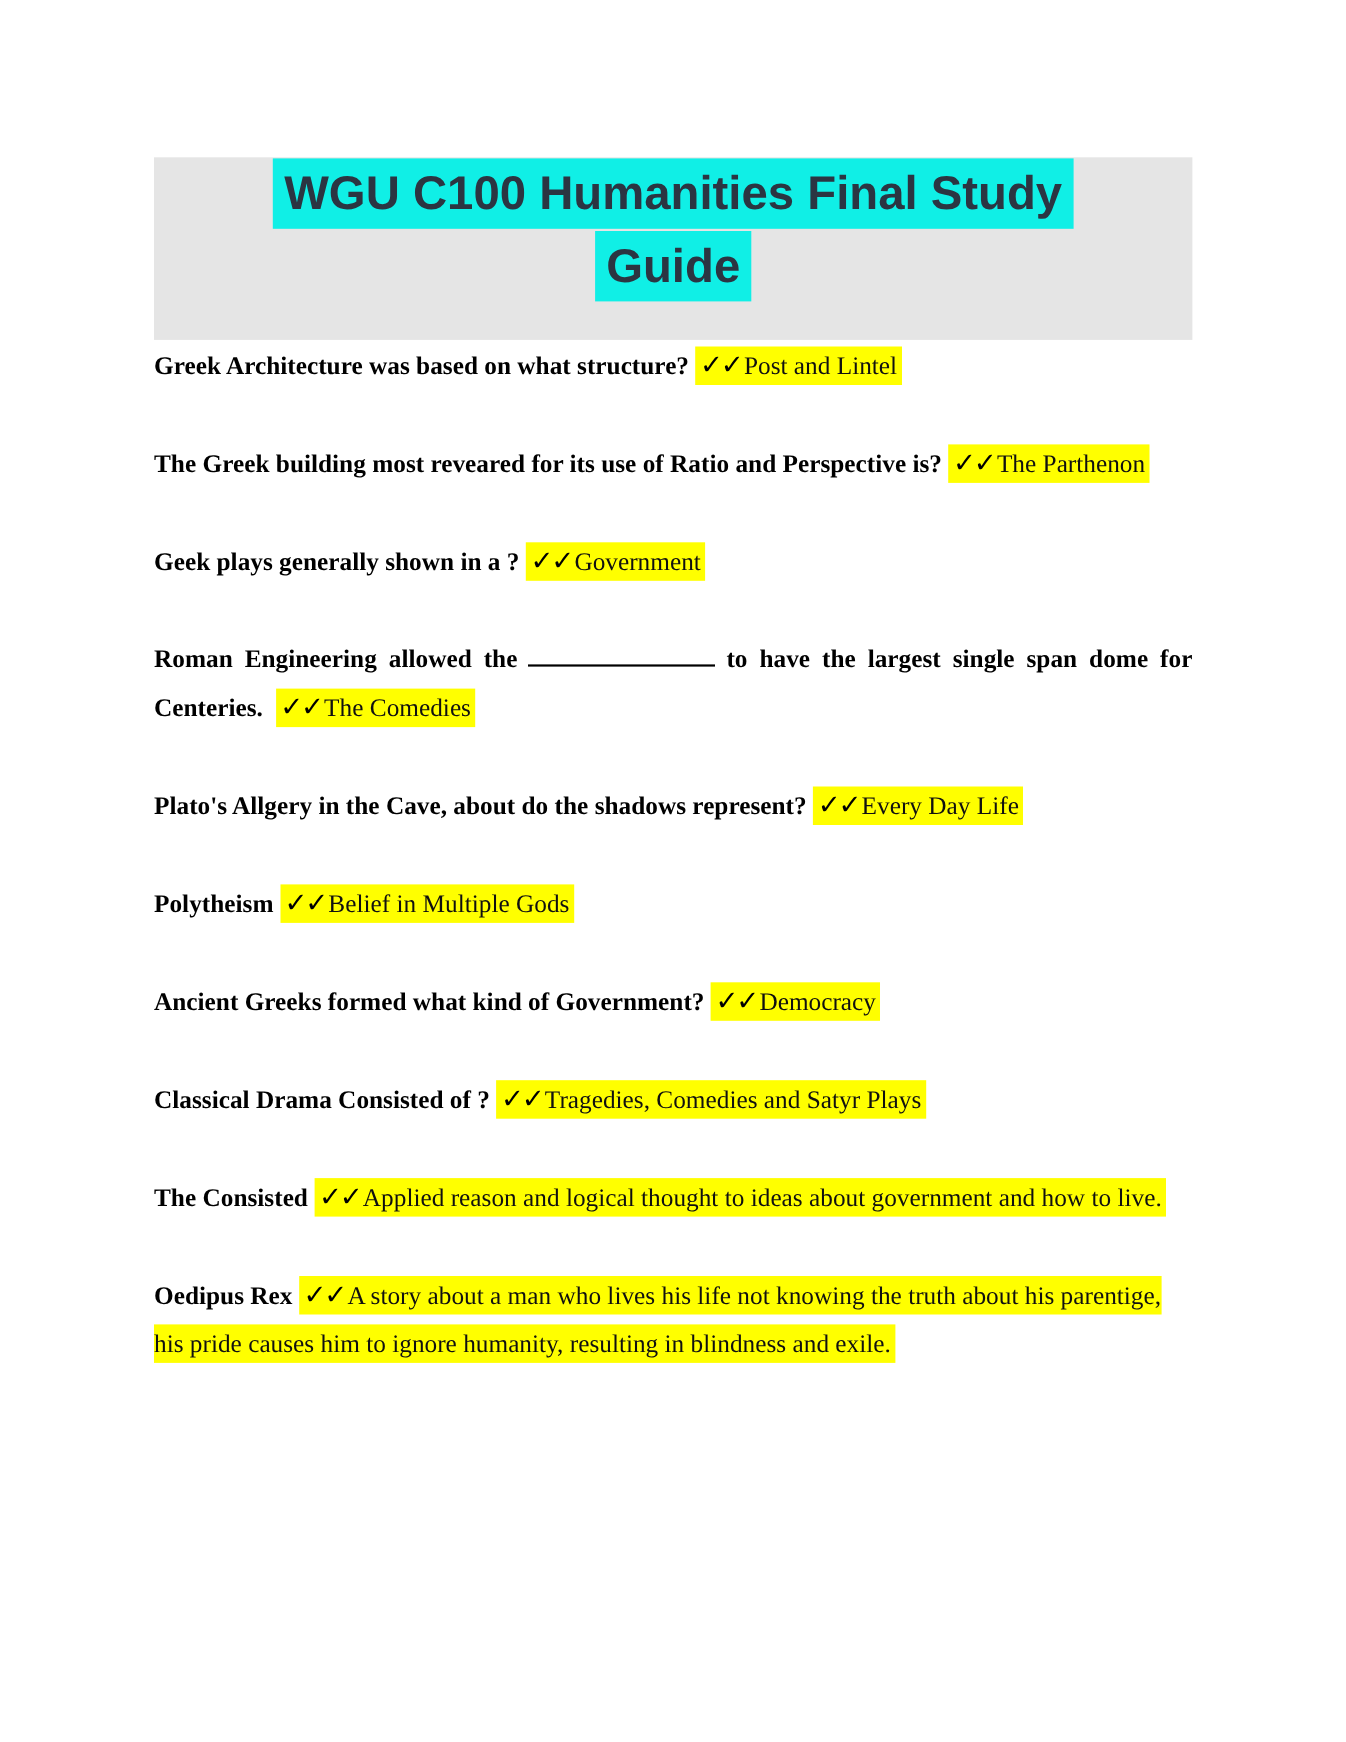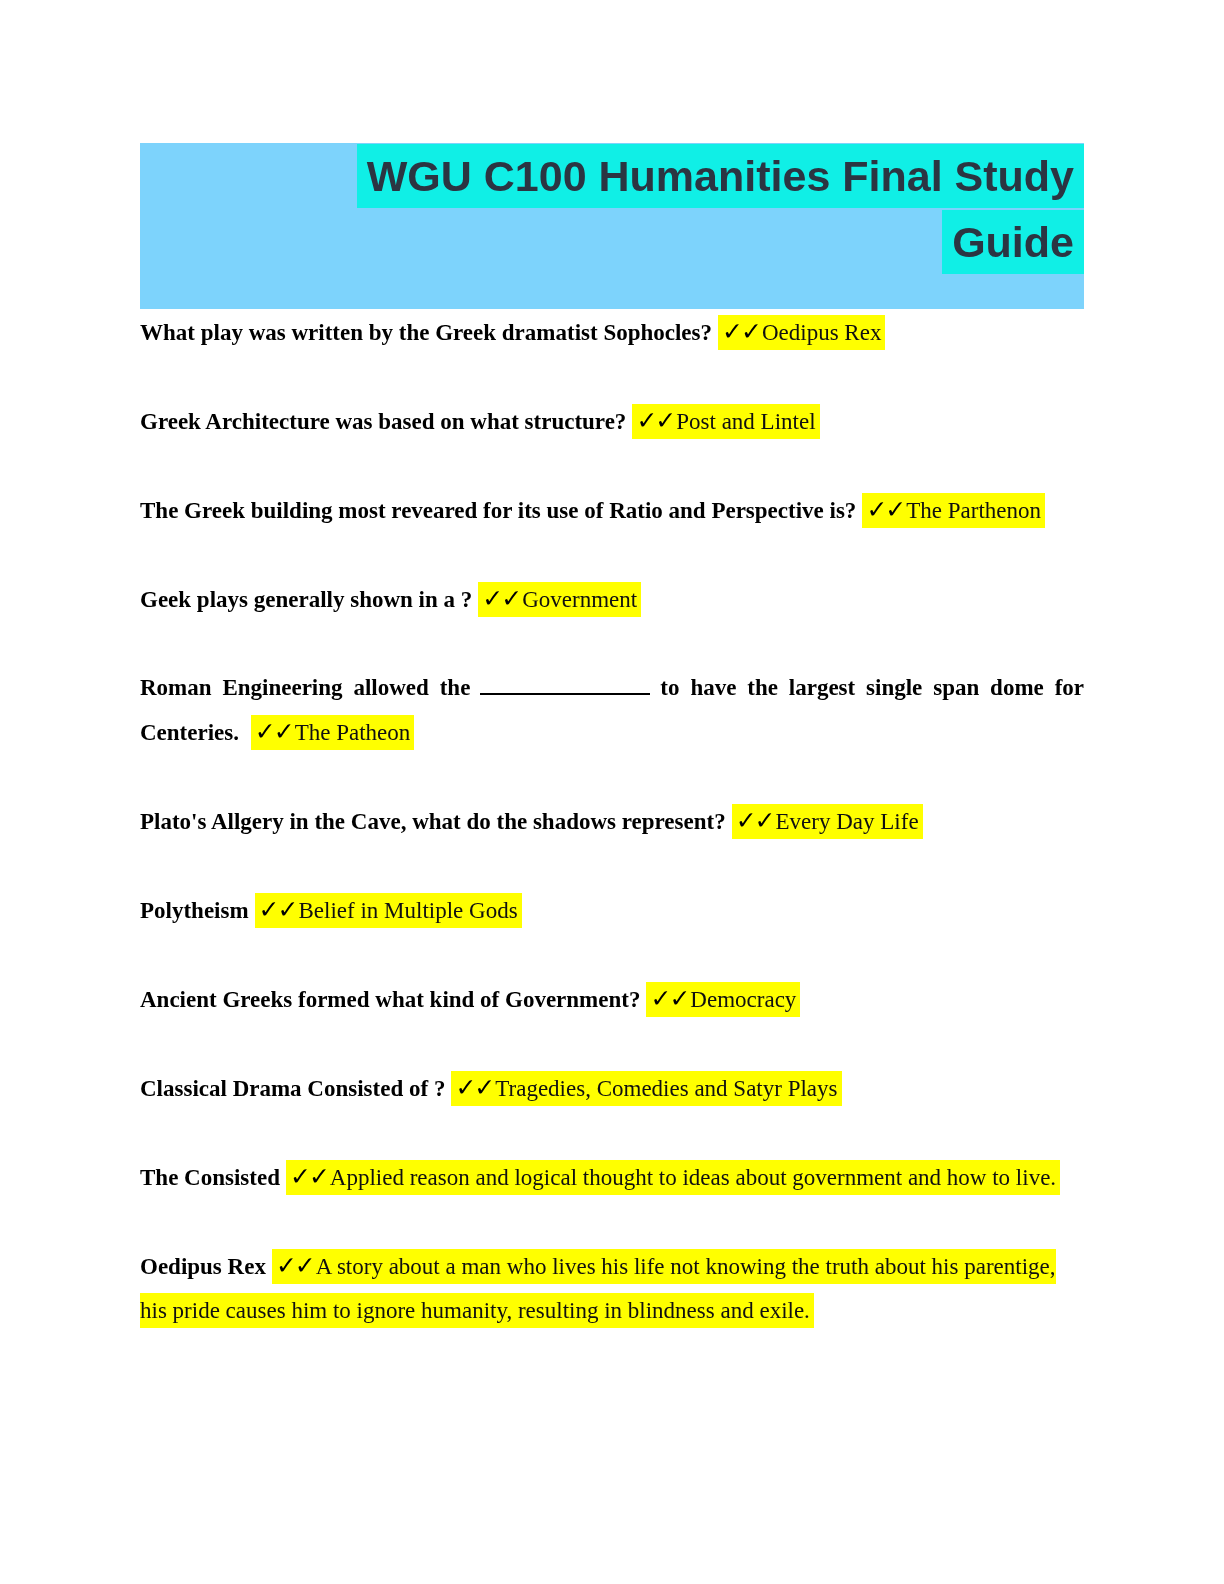--- a/index.html
+++ b/index.html
@@ -9,22 +9,22 @@
   }
   body {
     width: 1224px;
     height: 1584px;
     position: relative;
     font-family: "Liberation Serif", "DejaVu Serif", serif;
     overflow: hidden;
   }
   .header-band {
     margin: 143px 140px 0 140px;
-    background: #7dd3fc;
-    text-align: right;
+    background: #e5e5e5;
+    text-align: center;
     padding-bottom: 34px;
   }
   .title-line {
     display: block;
     font-family: "Liberation Sans", "DejaVu Sans", sans-serif;
     font-weight: bold;
     font-size: 43px;
     line-height: 66px;
     color: #2b3542;
   }
@@ -77,32 +77,31 @@
 </style>
 </head>
 <body>
 
 <div class="header-band">
   <span class="title-line"><span>WGU C100 Humanities Final Study</span></span>
   <span class="title-line"><span>Guide</span></span>
 </div>
 
 <div class="content">
-  <p class="qa"><span class="q">What play was written by the Greek dramatist Sophocles?</span><span class="hl"><span class="checks">✓✓</span><span class="a">Oedipus Rex</span></span></p>
 
 
   <p class="qa"><span class="q">Greek Architecture was based on what structure?</span><span class="hl"><span class="checks">✓✓</span><span class="a">Post and Lintel</span></span></p>
 
   <p class="qa"><span class="q">The Greek building most reveared for its use of Ratio and Perspective is?</span><span class="hl"><span class="checks">✓✓</span><span class="a">The Parthenon</span></span></p>
 
   <p class="qa"><span class="q">Geek plays generally shown in a ?</span><span class="hl"><span class="checks">✓✓</span><span class="a">Government</span></span></p>
 
-  <p class="qa justify"><span class="q">Roman Engineering allowed the</span><span class="blank"></span><span class="q q2">to have the largest single span dome for Centeries. </span><span class="hl"><span class="checks">✓✓</span><span class="a">The Patheon</span></span></p>
+  <p class="qa justify"><span class="q">Roman Engineering allowed the</span><span class="blank"></span><span class="q q2">to have the largest single span dome for Centeries. </span><span class="hl"><span class="checks">✓✓</span><span class="a">The Comedies</span></span></p>
 
-  <p class="qa"><span class="q">Plato's Allgery in the Cave, what do the shadows represent?</span><span class="hl"><span class="checks">✓✓</span><span class="a">Every Day Life</span></span></p>
+  <p class="qa"><span class="q">Plato's Allgery in the Cave, about do the shadows represent?</span><span class="hl"><span class="checks">✓✓</span><span class="a">Every Day Life</span></span></p>
 
   <p class="qa"><span class="q">Polytheism</span><span class="hl"><span class="checks">✓✓</span><span class="a">Belief in Multiple Gods</span></span></p>
 
   <p class="qa"><span class="q">Ancient Greeks formed what kind of Government?</span><span class="hl"><span class="checks">✓✓</span><span class="a">Democracy</span></span></p>
 
   <p class="qa"><span class="q">Classical Drama Consisted of ?</span><span class="hl"><span class="checks">✓✓</span><span class="a">Tragedies, Comedies and Satyr Plays</span></span></p>
 
   <p class="qa"><span class="q">The Consisted</span><span class="hl"><span class="checks">✓✓</span><span class="a">Applied reason and logical thought to ideas about government and how to live.</span></span></p>
 
   <p class="qa"><span class="q">Oedipus Rex</span><span class="hl"><span class="checks">✓✓</span><span class="a">A story about a man who lives his life not knowing the truth about his parentige, his pride causes him to ignore humanity, resulting in blindness and exile.</span></span></p>

